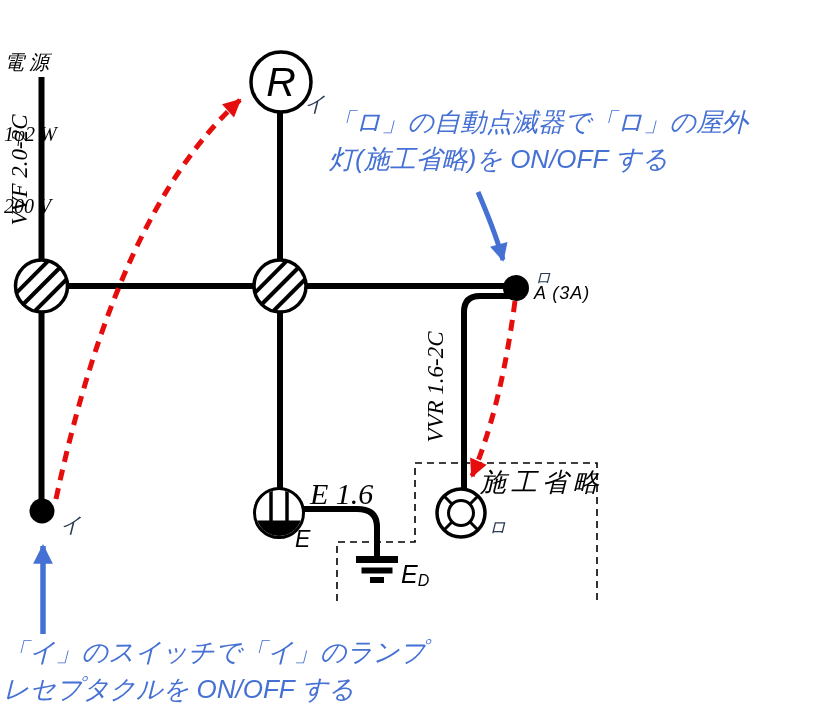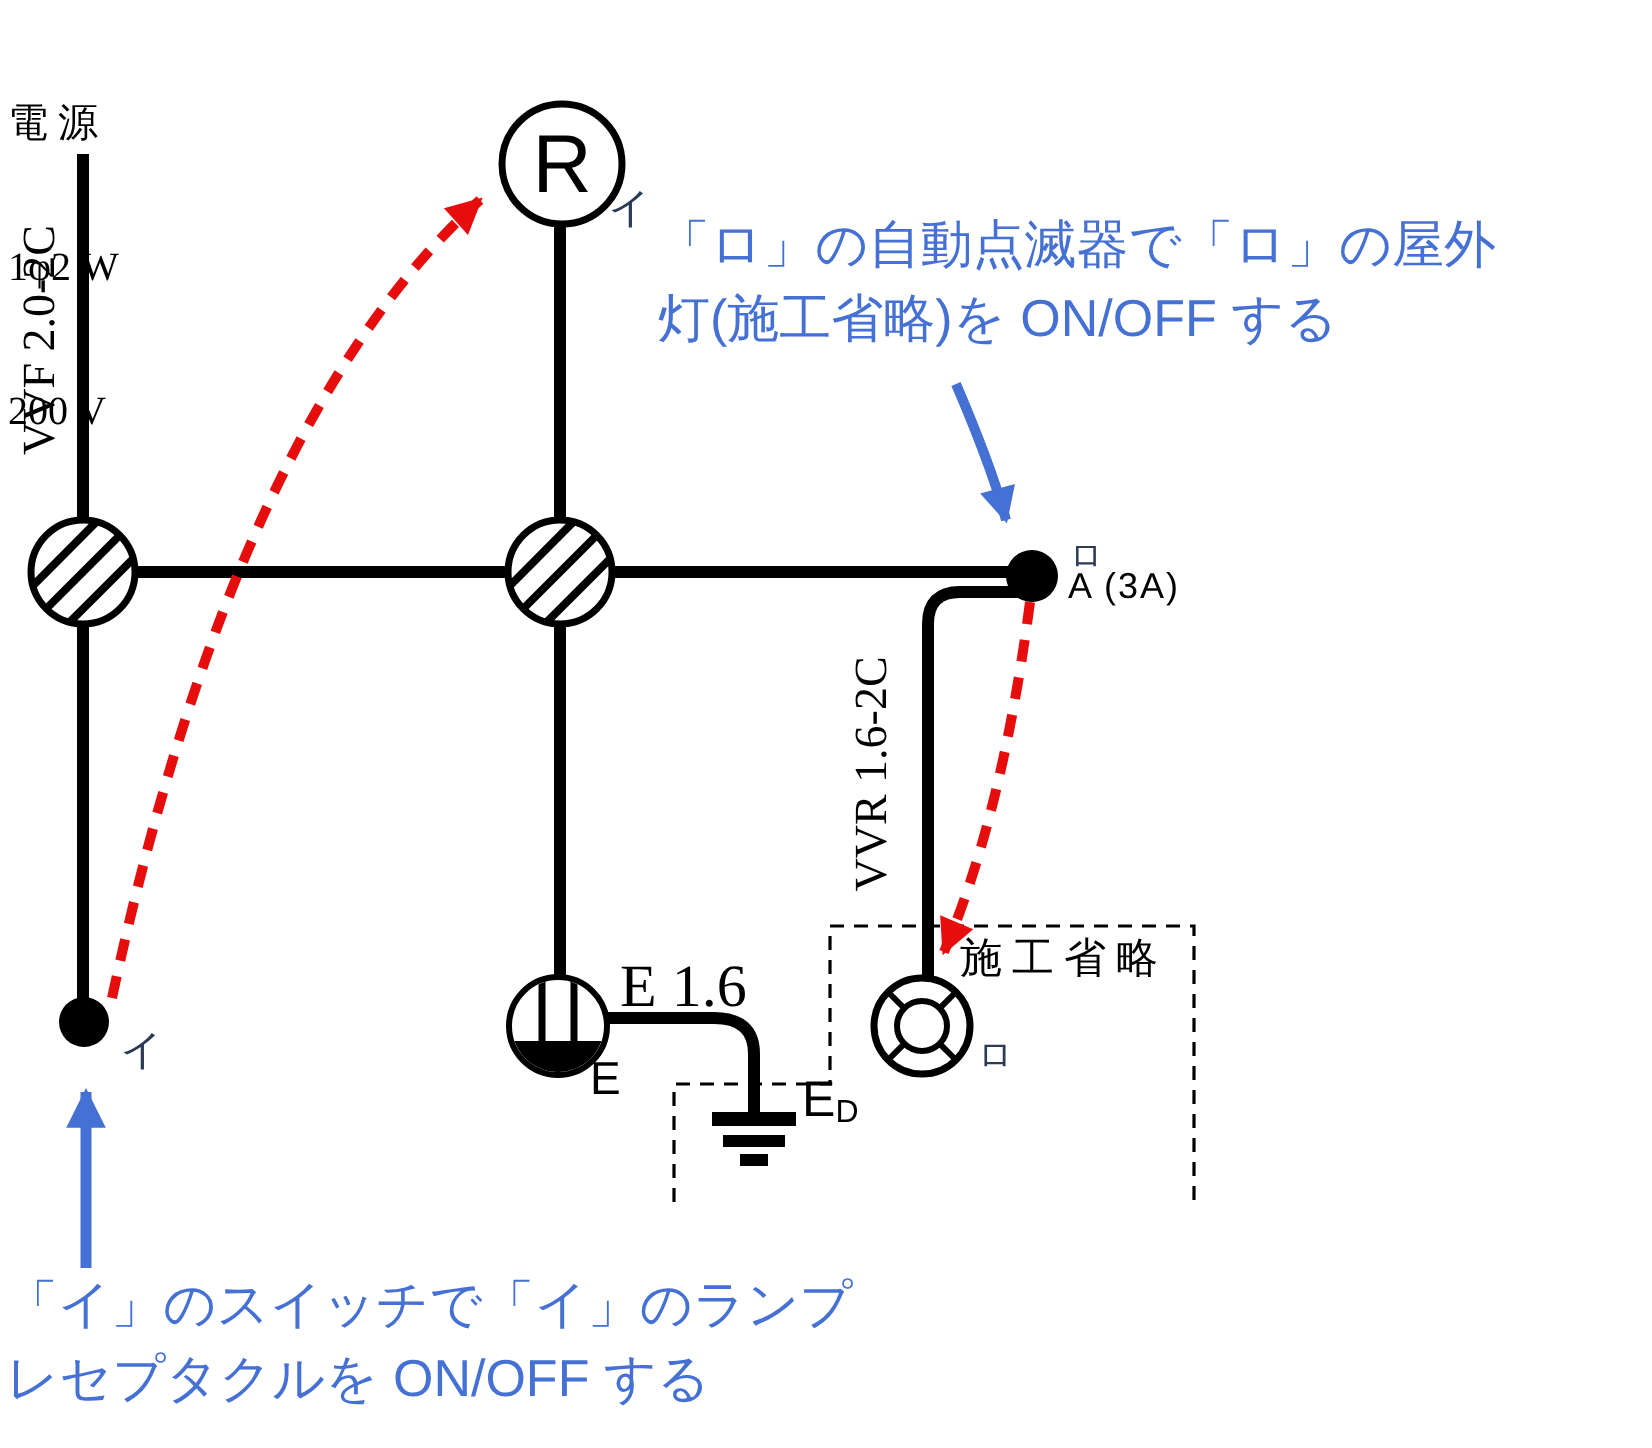--- a/index.html
+++ b/index.html
@@ -1,40 +1,40 @@
 <!DOCTYPE html>
 <html><head>
 <meta charset="utf-8">
 <style>
   html,body{margin:0;padding:0;background:#ffffff;}
   #stage{
     position:relative;width:826px;height:724px;background:#ffffff;overflow:hidden;
-    font-family:"Liberation Sans",sans-serif;color:#000;
+    font-family:"Liberation Sans",sans-serif;color:#000;font-style:italic;
   }
   .abs{position:absolute;}
   .serif{font-family:"Liberation Serif",serif;}
   .sans{font-family:"Liberation Sans",sans-serif;}
   
   .src{left:4px;top:2px;font-size:20px;line-height:24px;white-space:pre;}
   
   .vlabel{width:170px;text-align:center;font-size:23px;transform:rotate(-90deg);white-space:nowrap;}
   #vvf-label{left:-65px;top:157px;}
   #vvr-label{left:351px;top:374px;}
   
   #r-letter{left:258px;top:57px;width:46px;height:50px;display:flex;align-items:center;justify-content:center;font-size:41px;}
   .circuit{color:#2b3a55;}
   #r-circuit{left:304px;top:90px;font-size:21px;}
   #sw-circuit{left:60px;top:511px;font-size:21px;}
   #as-circuit{left:535px;top:268px;font-size:16px;}
   #as-rating{left:534px;top:283px;font-size:18px;letter-spacing:1px;}
   #ol-circuit{left:489px;top:516px;font-size:17px;}
-  #omitted{left:480px;top:465px;font-size:21px;letter-spacing:5px;}
+  #omitted{left:480px;top:465px;font-size:26px;letter-spacing:5px;}
   #e16{left:310px;top:477px;font-size:30px;}
   #outlet-e{left:295px;top:526px;font-size:23px;}
-  #ground-ed{left:401px;top:536px;font-size:25px;}
+  #ground-ed{left:401px;top:560px;font-size:25px;}
   #ground-ed .sub{font-size:16px;vertical-align:-3px;}
   
   .note{font-size:26px;line-height:37px;color:#4570d4;white-space:nowrap;}
   #note-top{left:329px;top:104px;}
   #note-bottom{left:3px;top:634px;}
 </style>
 </head>
 <body>
 
 <div id="stage">

